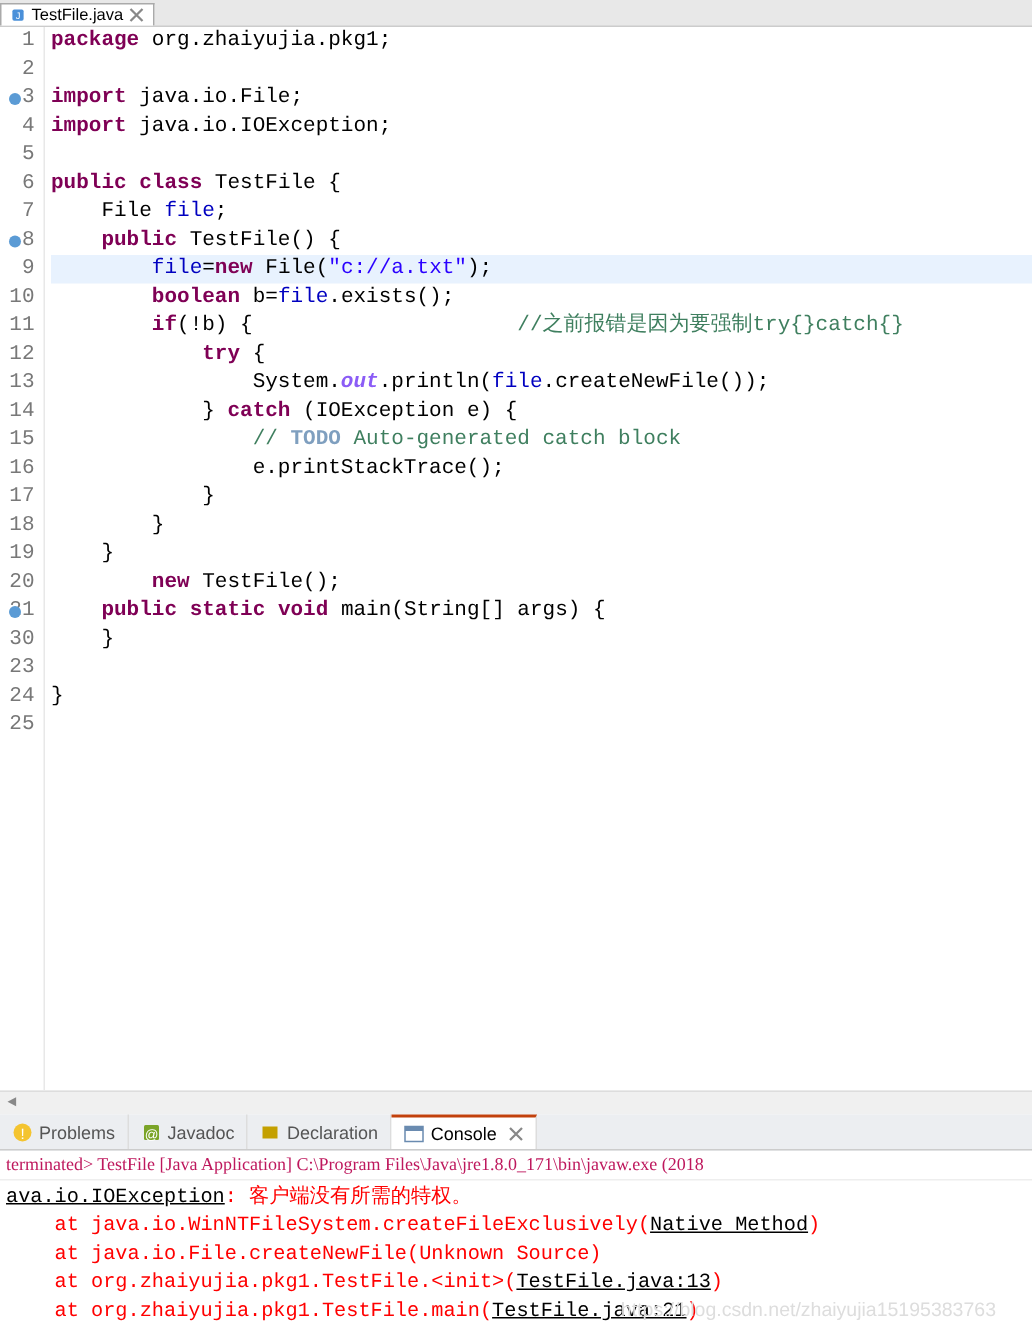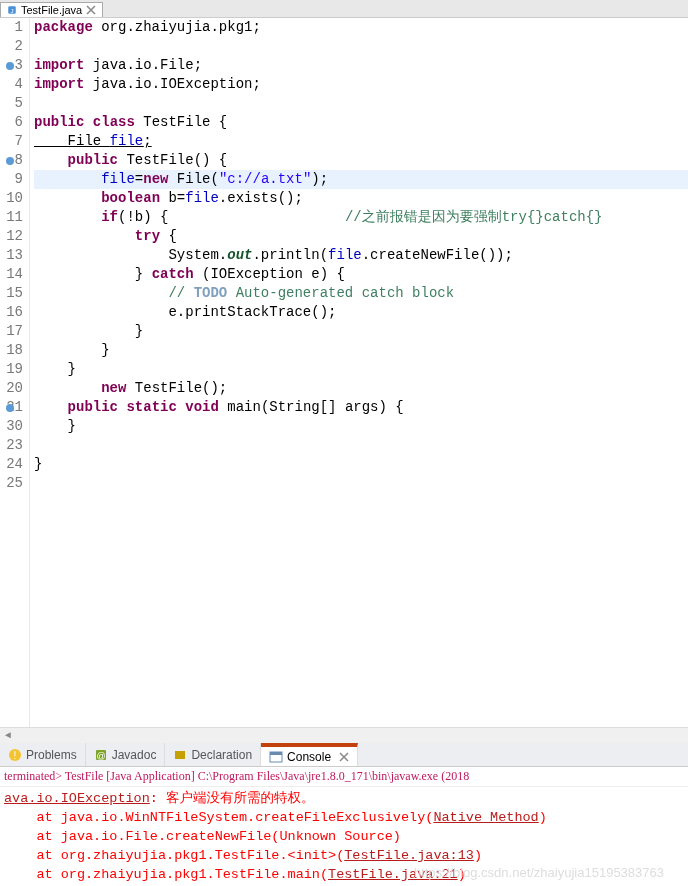--- a/index.html
+++ b/index.html
@@ -10,33 +10,33 @@
 .editor { flex:1; display:flex; overflow:hidden; background:#fff; }
 .gutter { width:30px; text-align:right; padding-right:6px; color:#787878; user-select:none; background:#fff; border-right:1px solid #e8e8e8; }
 .gutter div { height:19px; line-height:19px; }
 .code { flex:1; padding-left:4px; position:relative; }
 .code .line { height:19px; line-height:19px; white-space:pre; }
 .kw { color:#7f0055; font-weight:bold; }
 .str { color:#2a00ff; }
 .com { color:#3f7f5f; }
 .todo { color:#7f9fbf; font-weight:bold; }
 .fld { color:#0000c0; }
-.stat { font-style:italic; color:#14532d; font-weight:bold; }
+.stat { font-style:italic; color:#8b5cf6; font-weight:bold; }
 .hl { background:#e8f2fe; }
 .scroll-h { height:16px; background:#f0f0f0; border-top:1px solid #ddd; display:flex; align-items:center; }
 .sh-arrow { width:16px; height:16px; color:#888; font-size:10px; text-align:center; line-height:16px; }
 .panel-tabs { display:flex; border-bottom:1px solid #ccc; background:#eceef1; height:24px; font-family:Arial,sans-serif; font-size:12px; }
 .ptab { padding:3px 8px; color:#555; display:flex; align-items:center; gap:4px; border-right:1px solid #ddd; }
-.ptab.active { background:#fff; border-top:4px solid #c2410c; color:#000; }
+.ptab.active { background:#fff; border-top:2px solid #c2410c; color:#000; }
 .ptab .ic { width:14px; height:14px; }
 .console-hdr { font-family:Liberation Serif, serif; font-size:12px; color:#be185d; padding:2px 4px; border-bottom:1px solid #eee; white-space:nowrap; overflow:hidden; }
 .console-body { padding:2px 4px; font-size:13.5px; line-height:19px; }
 .console-body .ln { white-space:pre; }
 .err { color:#ff0000; }
-.lnk { color:#b91c1c; text-decoration:underline; }
+.lnk { color:#000000; text-decoration:underline; }
 .watermark { position:absolute; right:24px; bottom:4px; color:#ddd; font-family:Arial; font-size:13px;text-align:center; }
 .annot { position:absolute; left:-28px; width:8px; height:8px; border-radius:50%; top:6px; }
 .annot.blue { background:#5b9bd5; }
 </style>
 </head>
 <body>
 
 <div class="tab-bar">
   <div class="tab">
     <svg class="x-icon" viewBox="0 0 16 16">
@@ -78,21 +78,21 @@
       <div>24</div>
       <div>25</div>
     </div>
   <div class="code" id="codearea">
       <div class="line" style="position: relative;"><span class="kw">package</span><span> org.zhaiyujia.pkg1;</span></div>
       <div class="line" style="position: relative;"></div>
       <div class="line" style="position: relative;"><div class="annot blue"></div><span class="kw">import</span><span> java.io.File;</span></div>
       <div class="line" style="position: relative;"><span class="kw">import</span><span> java.io.IOException;</span></div>
       <div class="line" style="position: relative;"></div>
       <div class="line" style="position: relative;"><span class="kw">public</span><span> </span><span class="kw">class</span><span> TestFile {</span></div>
-      <div class="line" style="position: relative; text-decoration: underline;"><span>    File </span><span class="fld">file</span><span>;</span></div>
+      <div class="line" style="position: relative;"><span>    File </span><span class="fld">file</span><span>;</span></div>
       <div class="line" style="position: relative;"><div class="annot blue"></div><span>    </span><span class="kw">public</span><span> TestFile() {</span></div>
       <div class="line hl" style="position: relative;"><span>        </span><span class="fld">file</span><span>=</span><span class="kw">new</span><span> File(</span><span class="str">"c://a.txt"</span><span>);</span></div>
       <div class="line" style="position: relative;"><span>        </span><span class="kw">boolean</span><span> b=</span><span class="fld">file</span><span>.exists();</span></div>
       <div class="line" style="position: relative;"><span>        </span><span class="kw">if</span><span>(!b) {                     </span><span class="com">//之前报错是因为要强制try{}catch{}</span></div>
       <div class="line" style="position: relative;"><span>            </span><span class="kw">try</span><span> {</span></div>
       <div class="line" style="position: relative;"><span>                System.</span><span class="stat">out</span><span>.println(</span><span class="fld">file</span><span>.createNewFile());</span></div>
       <div class="line" style="position: relative;"><span>            } </span><span class="kw">catch</span><span> (IOException e) {</span></div>
       <div class="line" style="position: relative;"><span>                </span><span class="com">// </span><span class="todo">TODO</span><span class="com"> Auto-generated catch block</span></div>
       <div class="line" style="position: relative;"><span>                e.printStackTrace();</span></div>
       <div class="line" style="position: relative;"><span>            }</span></div>

